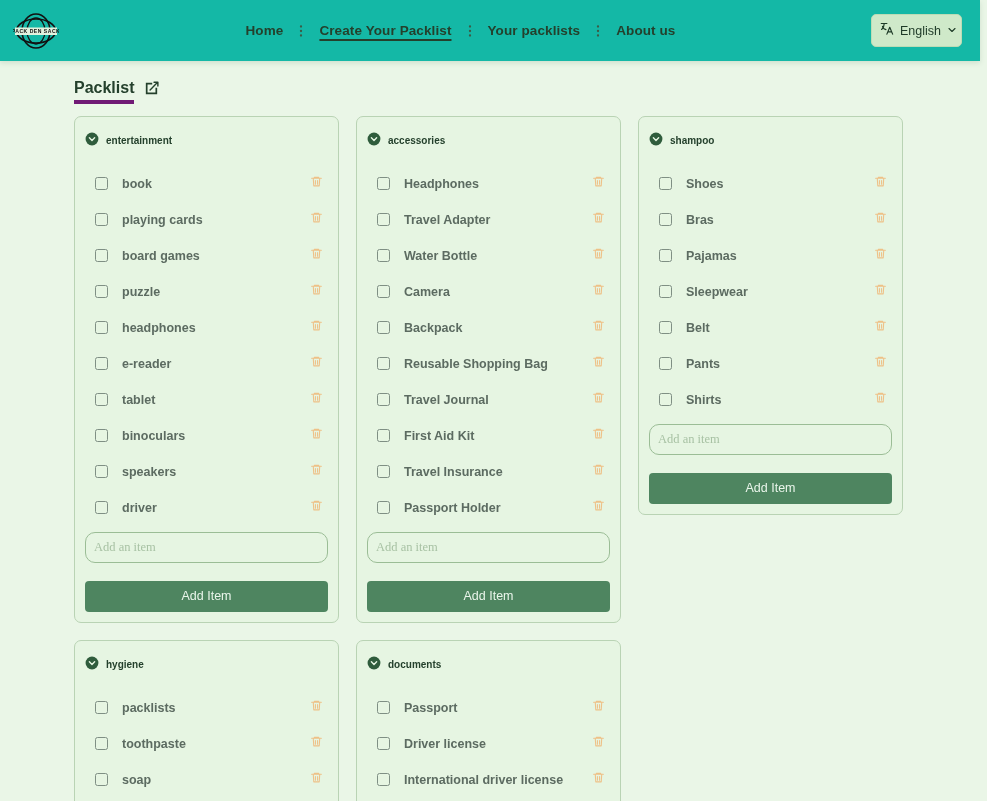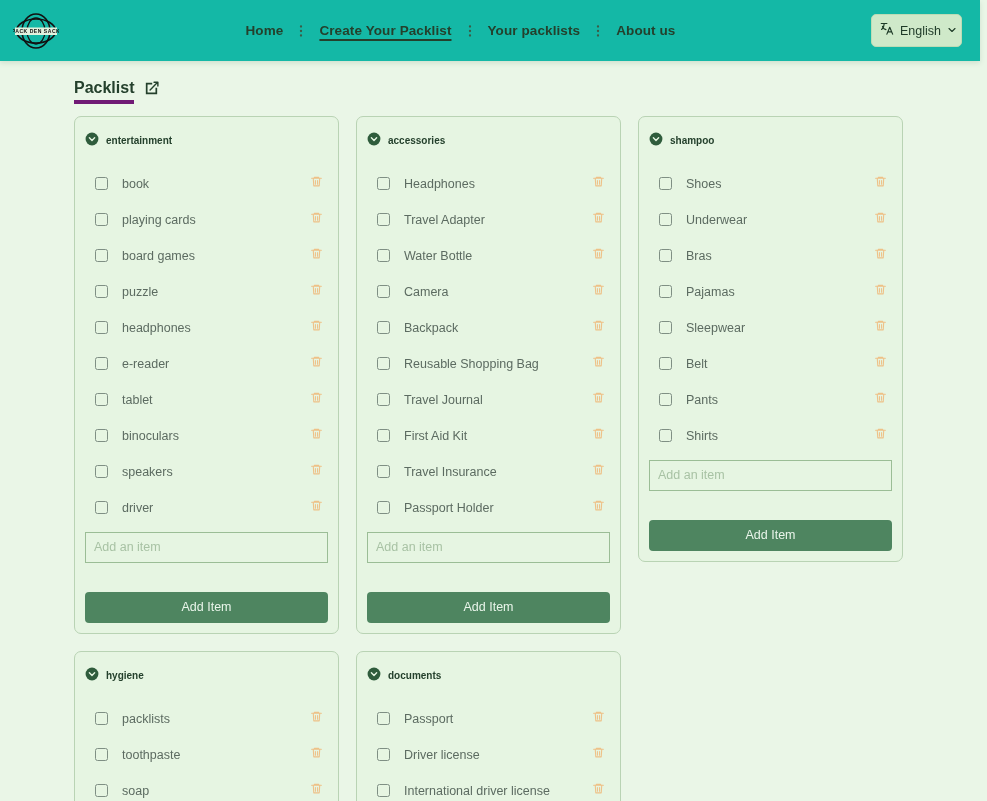--- a/index.html
+++ b/index.html
@@ -158,51 +158,51 @@
     border: 1.6px solid #7f8f84;
     border-radius: 2.5px;
     background: transparent;
     flex: 0 0 auto;
     cursor: pointer;
   }
 
   .item-label {
     margin-left: 14px;
     font-size: 12.5px;
-    font-weight: 400;
+    font-weight: 700;
     color: #5c6b61;
     flex: 1 1 auto;
     white-space: nowrap;
     overflow: hidden;
     text-overflow: ellipsis;
   }
 
   .trash { cursor: pointer; flex: 0 0 auto; opacity: .85; margin-right: 3px; }
 
   .add-input {
     display: block;
     width: 100%;
     height: 31px;
     margin-top: 6px;
     background: transparent;
     border: 1px solid #9bbd96;
-    border-radius: 0;
+    border-radius: 10px;
     padding: 0 8px;
-    font-family: Liberation Sans, sans-serif;
+    font-family: Liberation Serif, serif;
     font-size: 12.5px;
     color: #8b5cf6;
     outline: none;
   }
   .add-input::placeholder { color: #a8c2a4; }
 
   .add-btn {
     display: block;
     width: 100%;
     height: 31px;
-    margin-top: 29px;
+    margin-top: 18px;
     background: #4e8560;
     border: none;
     border-radius: 4px;
     font-family: "Liberation Sans", sans-serif;
     font-size: 12.5px;
     font-weight: 400;
     color: #e9f5ea;
     cursor: pointer;
   }
 
@@ -478,28 +478,20 @@
           <div class="item">
             <span class="cb"></span>
             <span class="item-label">Shoes</span>
             <span class="trash"><svg width="13" height="15" viewBox="0 0 24 24" fill="none" stroke="#f0b878" stroke-width="2" stroke-linecap="round" stroke-linejoin="round">
                 <path d="M3 6h18M8 6V4h8v2M6 6l1 14h10l1-14"></path>
                 <path d="M10 10v7M14 10v7"></path>
               </svg></span>
           </div>
           <div class="item">
             <span class="cb"></span>
-            <span class="item-label">Underwear</span>
-            <span class="trash"><svg width="13" height="15" viewBox="0 0 24 24" fill="none" stroke="#f0b878" stroke-width="2" stroke-linecap="round" stroke-linejoin="round">
-                <path d="M3 6h18M8 6V4h8v2M6 6l1 14h10l1-14"></path>
-                <path d="M10 10v7M14 10v7"></path>
-              </svg></span>
-          </div>
-          <div class="item">
-            <span class="cb"></span>
             <span class="item-label">Bras</span>
             <span class="trash"><svg width="13" height="15" viewBox="0 0 24 24" fill="none" stroke="#f0b878" stroke-width="2" stroke-linecap="round" stroke-linejoin="round">
                 <path d="M3 6h18M8 6V4h8v2M6 6l1 14h10l1-14"></path>
                 <path d="M10 10v7M14 10v7"></path>
               </svg></span>
           </div>
           <div class="item">
             <span class="cb"></span>
             <span class="item-label">Pajamas</span>
             <span class="trash"><svg width="13" height="15" viewBox="0 0 24 24" fill="none" stroke="#f0b878" stroke-width="2" stroke-linecap="round" stroke-linejoin="round">

